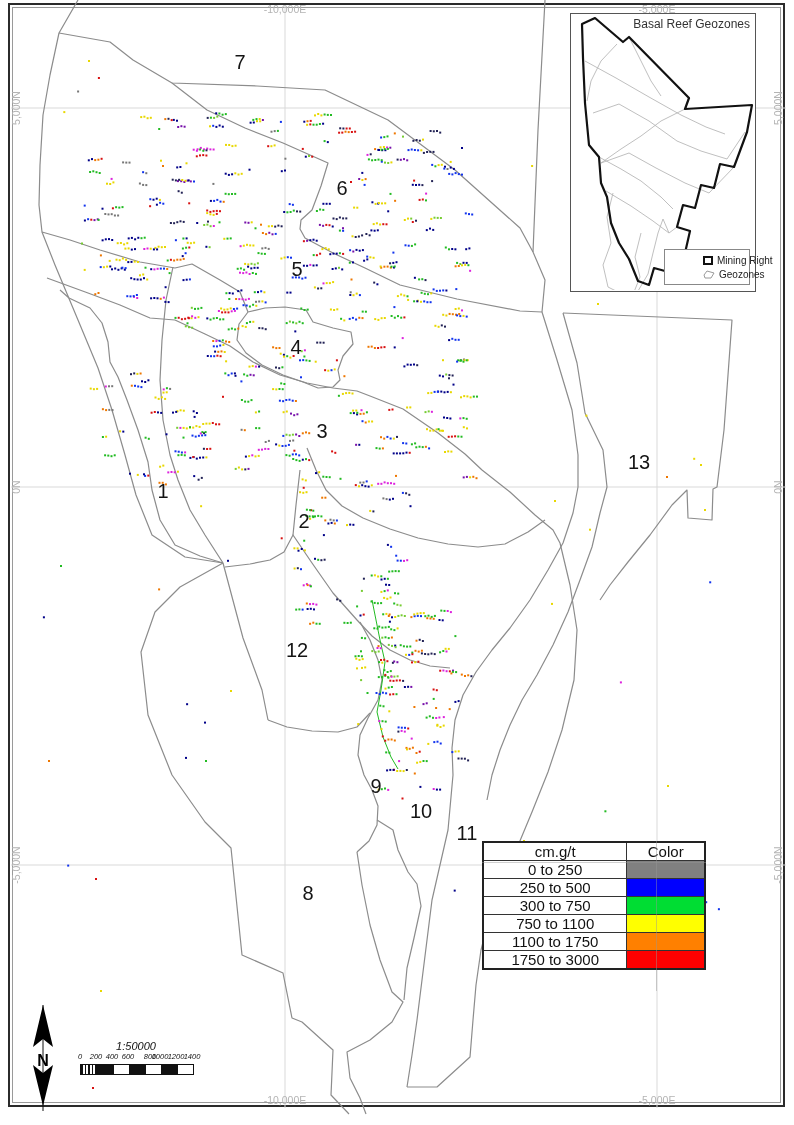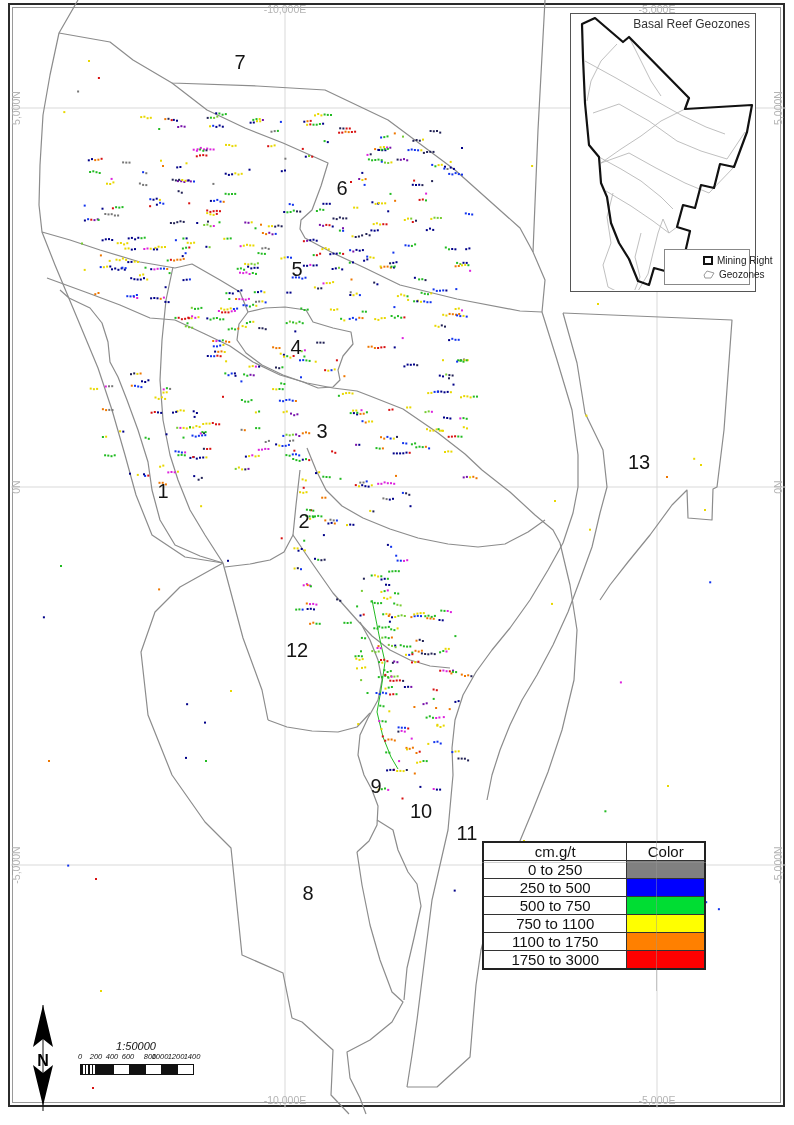--- a/index.html
+++ b/index.html
@@ -1697,21 +1697,21 @@
   <tbody id="legend-body">
       <tr>
         <td class="range-col">0 to 250</td>
         <td class="color-col" style="background: rgb(128, 128, 128);"></td>
       </tr>
       <tr>
         <td class="range-col">250 to 500</td>
         <td class="color-col" style="background: rgb(0, 0, 255);"></td>
       </tr>
       <tr>
-        <td class="range-col">500 to 750</td>
+        <td class="range-col">300 to 750</td>
         <td class="color-col" style="background: rgb(0, 221, 51);"></td>
       </tr>
       <tr>
         <td class="range-col">750 to 1100</td>
         <td class="color-col" style="background: rgb(255, 255, 0);"></td>
       </tr>
       <tr>
         <td class="range-col">1100 to 1750</td>
         <td class="color-col" style="background: rgb(255, 128, 0);"></td>
       </tr>

